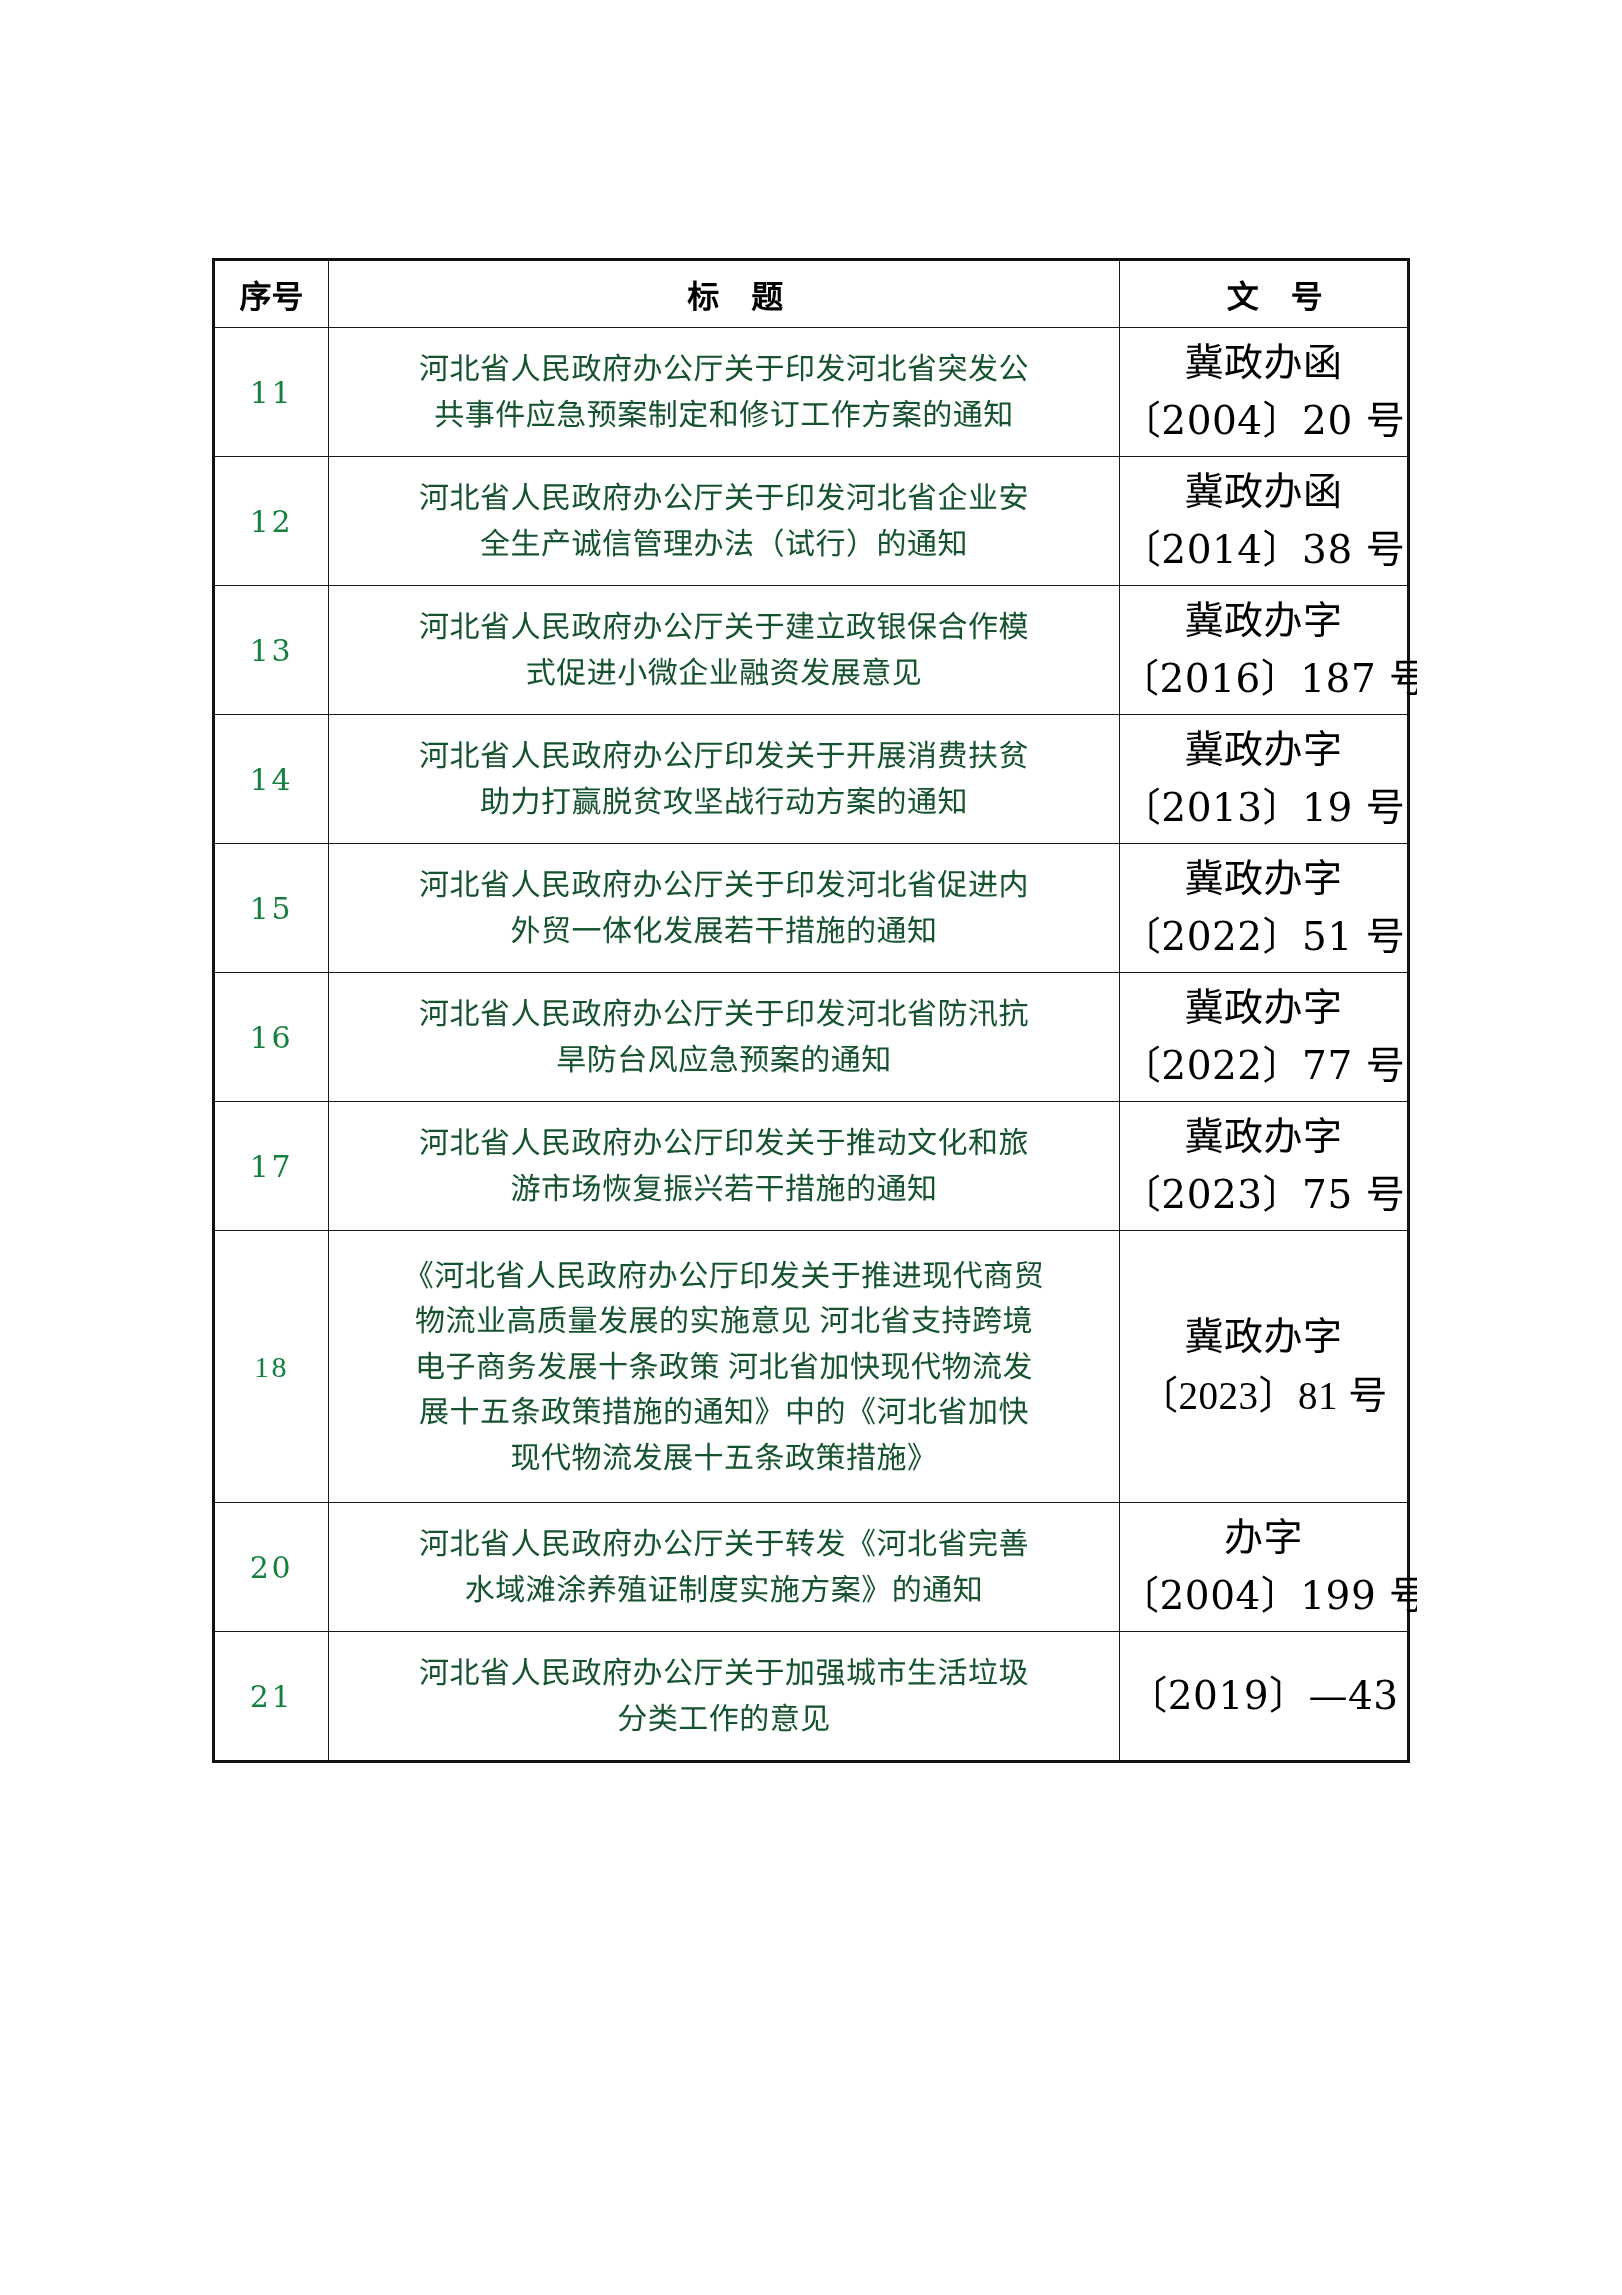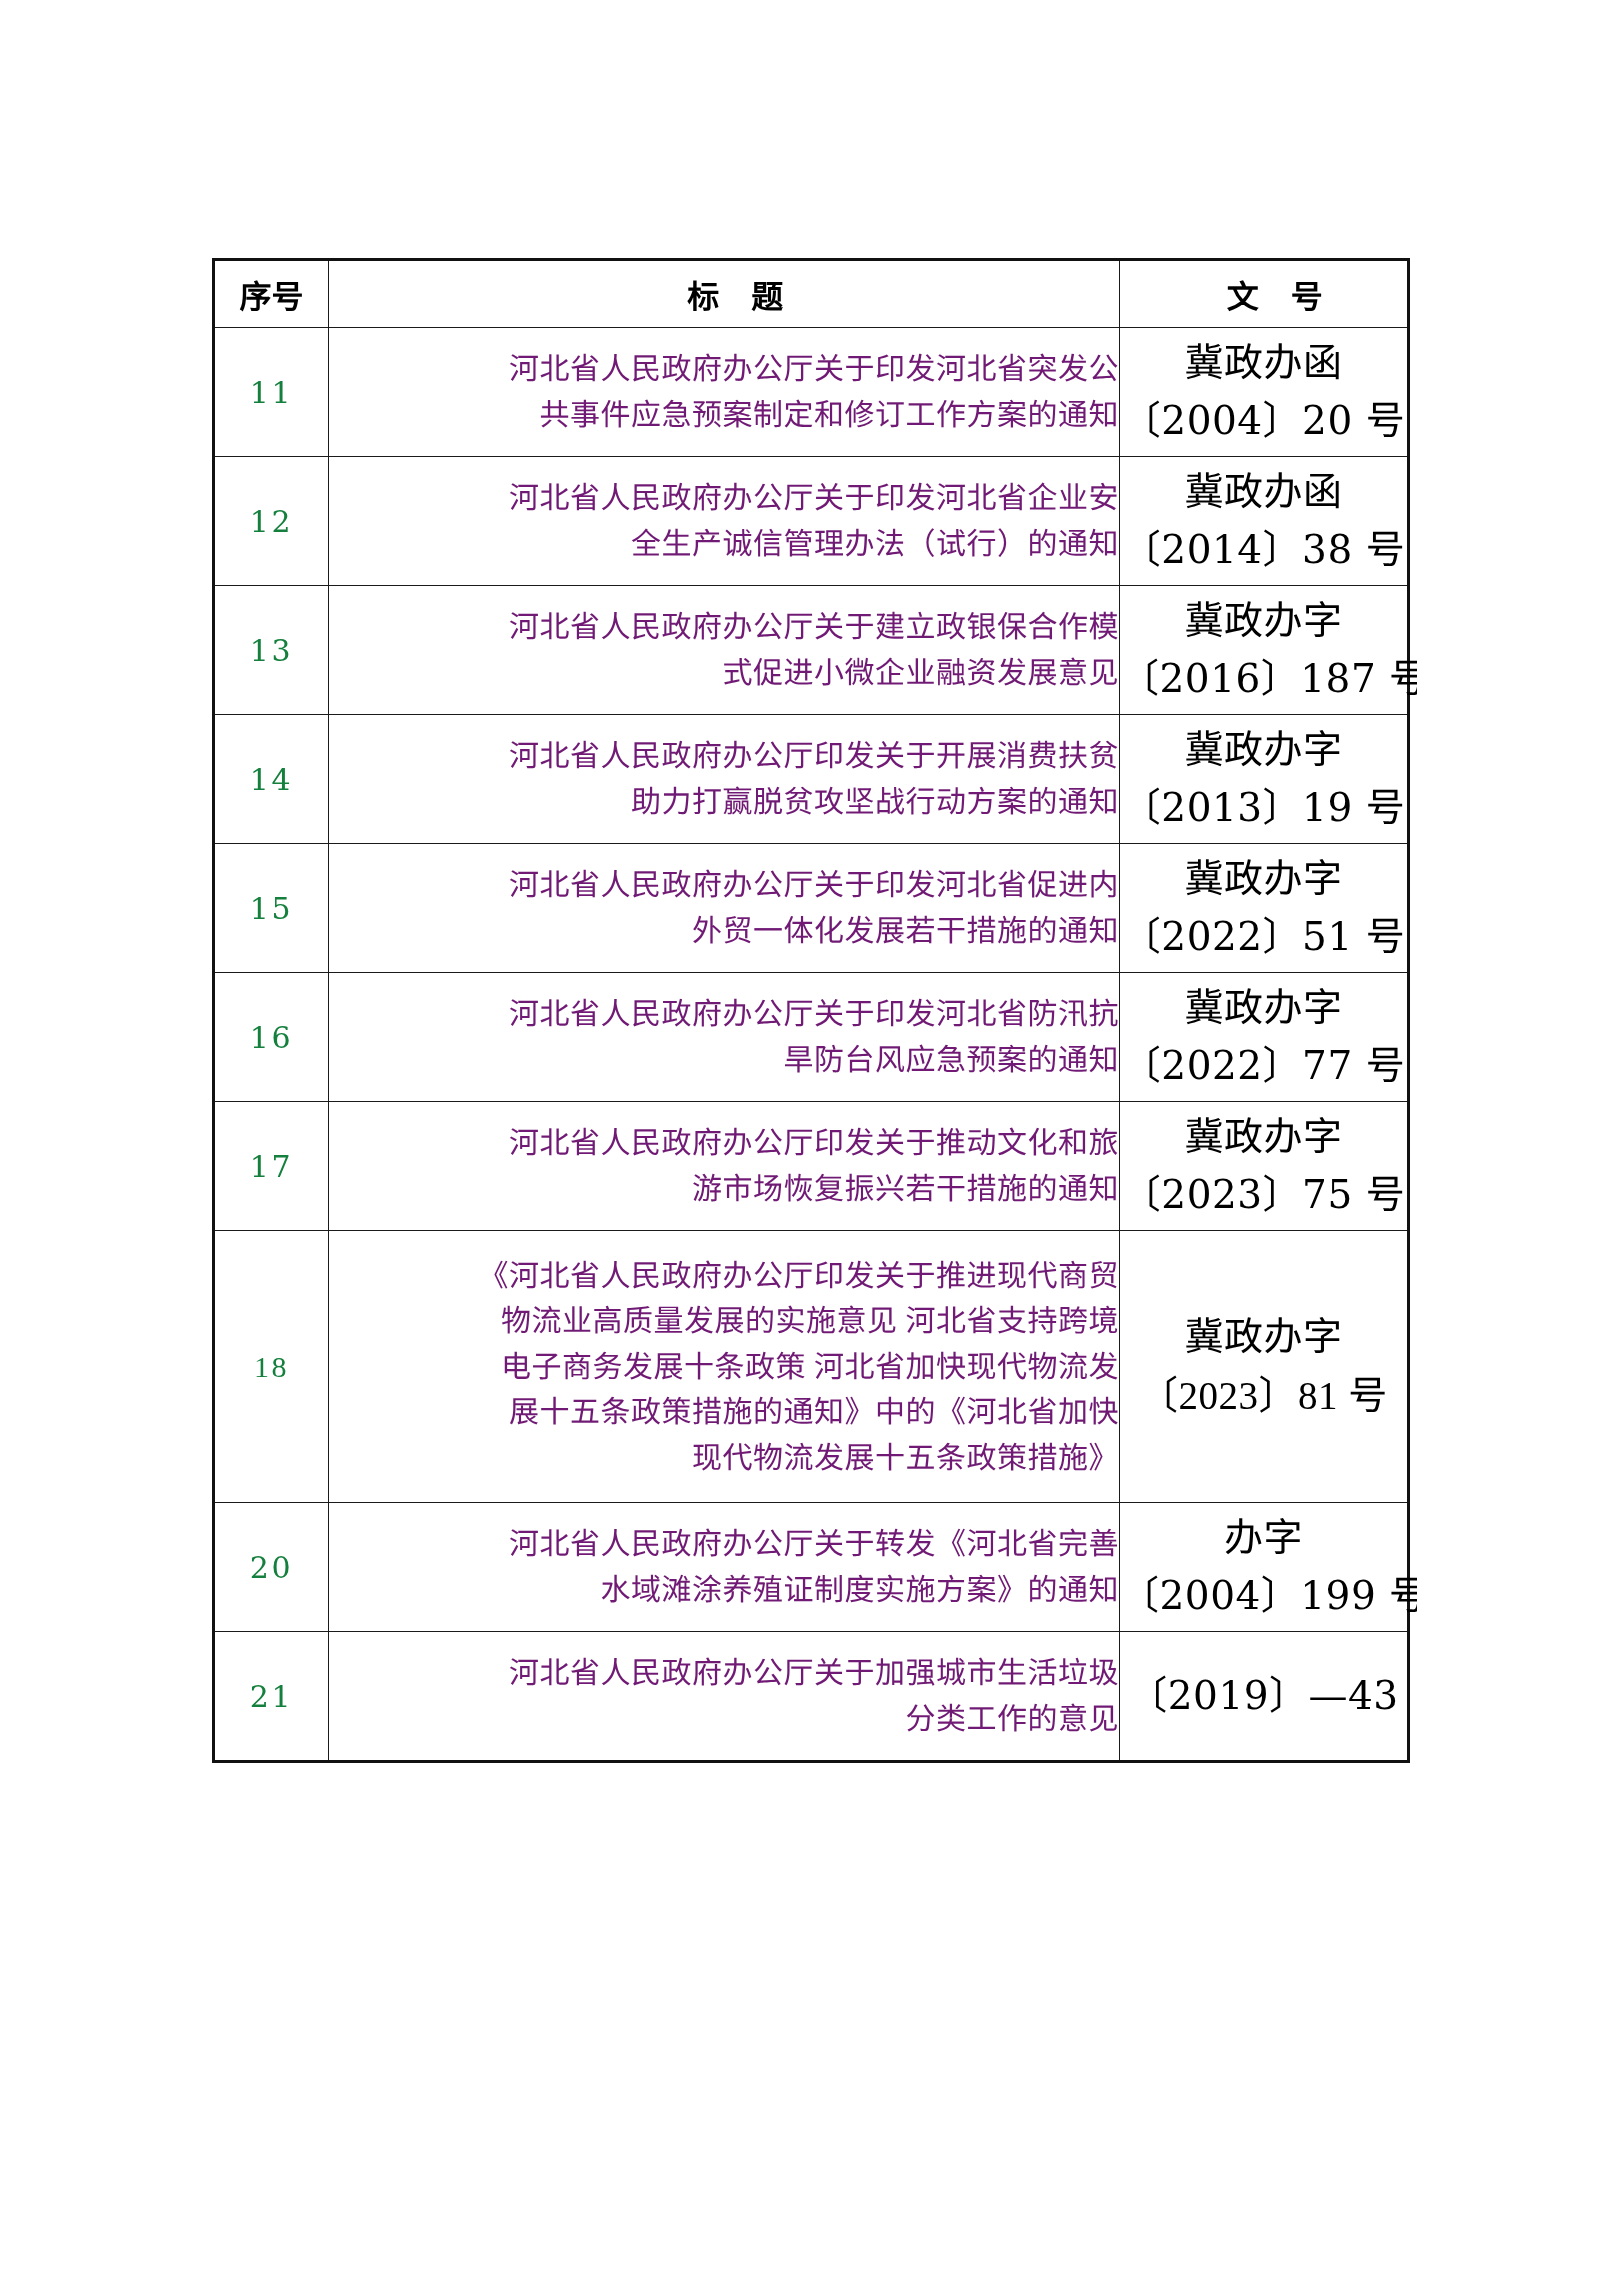--- a/index.html
+++ b/index.html
@@ -58,26 +58,26 @@
 
   
   td.cell-seq {
     text-align: center;
     font-family: "DejaVu Serif", "Liberation Serif", serif;
     font-size: 30px;
     color: #15803d;
     letter-spacing: 2.6px;
   }
   td.cell-title {
-    text-align: right;
+    text-align: center;
     padding: 0 13.3px 0 17.4px;
     font-family: "DejaVu Serif", "Liberation Serif", serif;
     font-size: 30px;
     line-height: 1.52;
-    color: #701a75;
+    color: #14532d;
     letter-spacing: 0.5px;
   }
   td.cell-title .tline {
     display: block;
     white-space: nowrap;
   }
   td.cell-docno {
     text-align: center;
     font-family: "DejaVu Serif", "Liberation Serif", serif;
     font-size: 39px;

